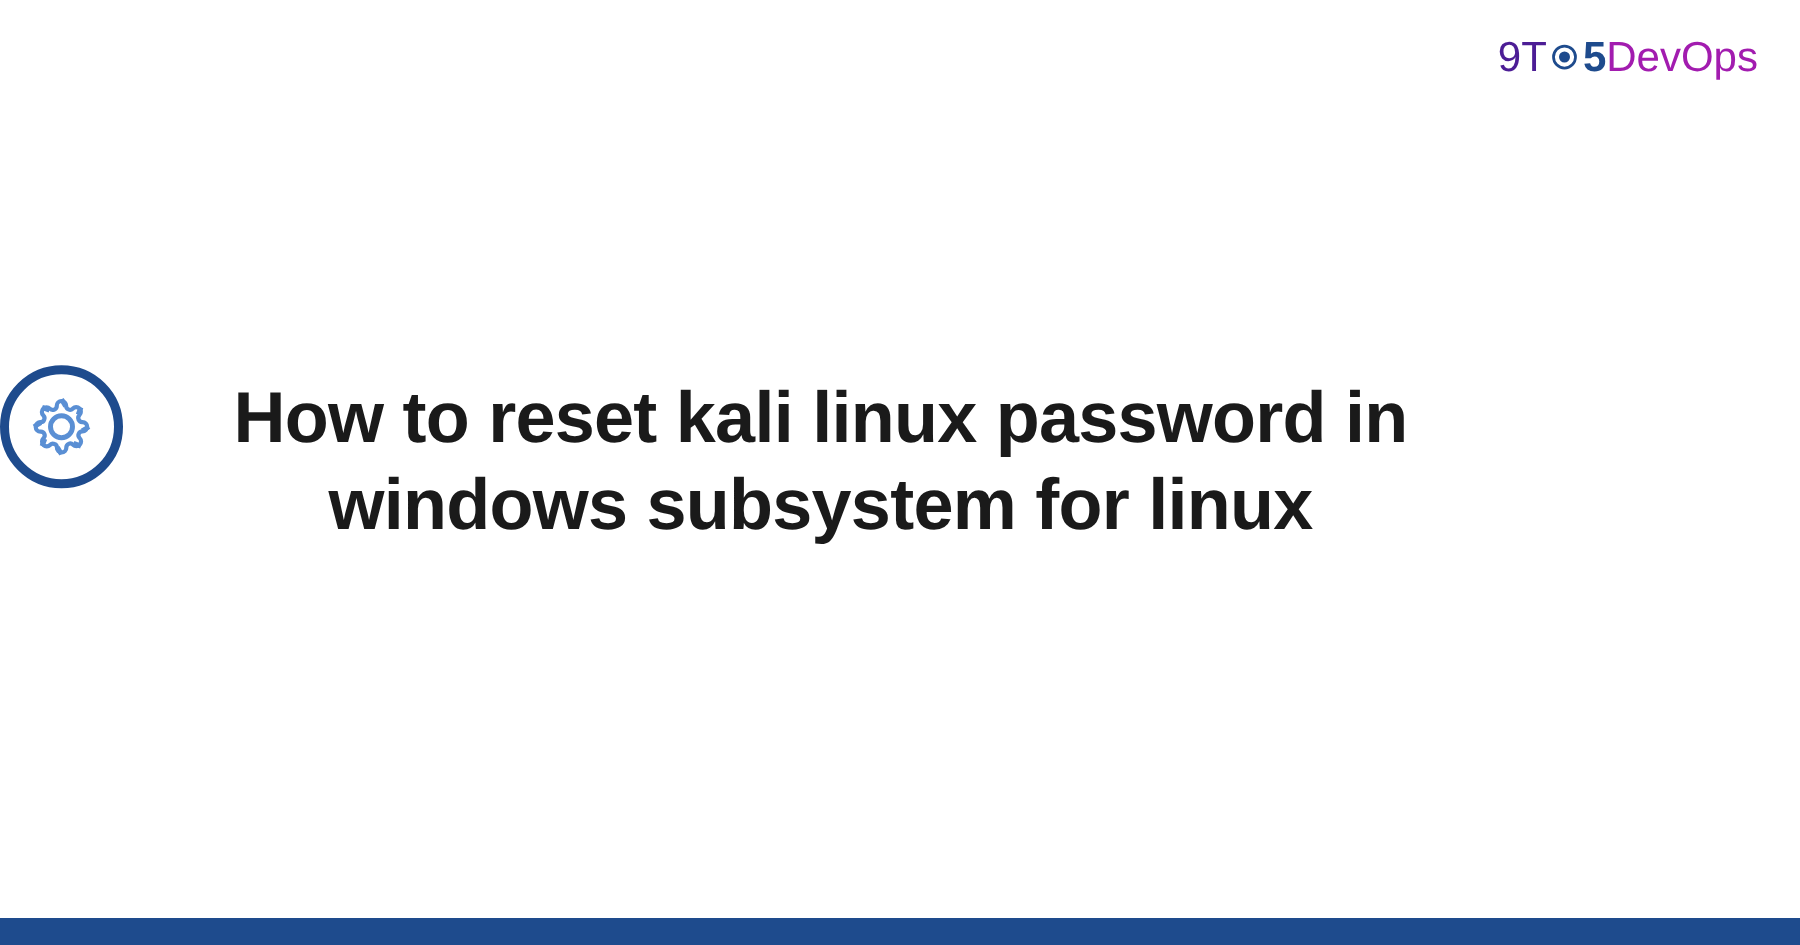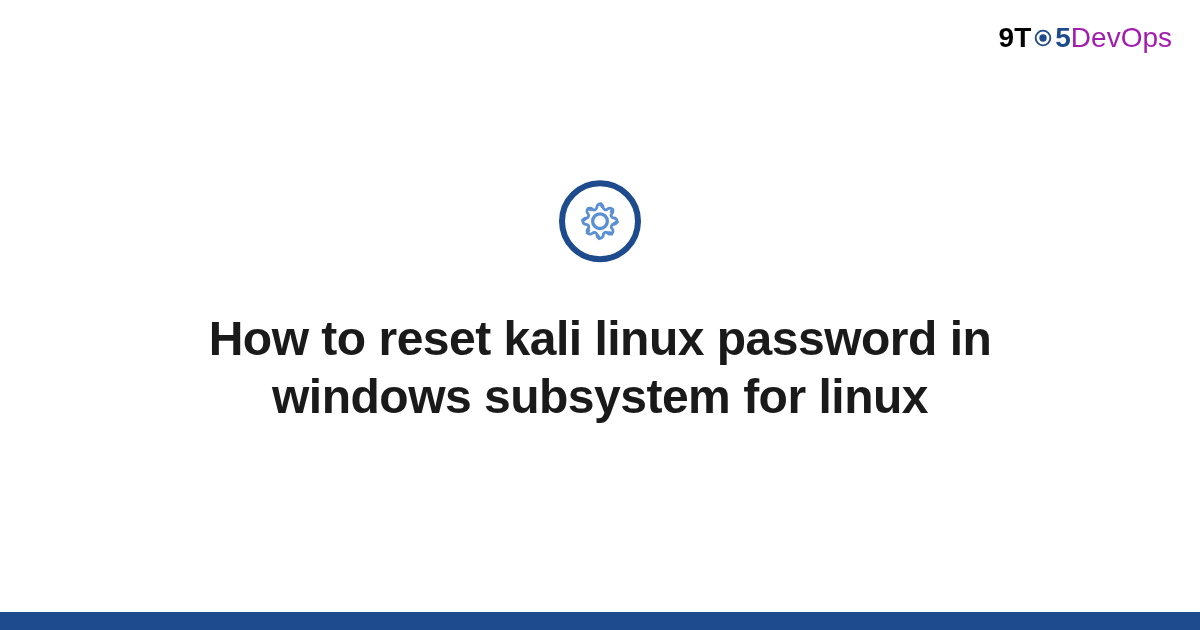--- a/index.html
+++ b/index.html
@@ -18,22 +18,22 @@
     .logo-container {
       position: absolute;
       top: 22px;
       right: 28px;
       display: flex;
       align-items: center;
       font-size: 28px;
       font-weight: 500;
     }
     .logo-9t {
-      color: #000000;
-      font-weight: 700;
+      color: #4c1d95;
+      font-weight: 400;
     }
     .logo-gear-inline {
       display: inline-flex;
       align-items: center;
       justify-content: center;
       width: 22px;
       height: 22px;
       margin: 0 1px;
       vertical-align: middle;
     }
@@ -45,21 +45,21 @@
       color: #a21caf;
       font-weight: 400;
     }
     .center-content {
       position: absolute;
       top: 50%;
       left: 50%;
       transform: translate(-50%, -55%);
       width: 100%;
       display: flex;
-      flex-direction: column;
+      flex-direction: row;
       align-items: center;
       text-align: center;
     }
     .icon-circle {
       width: 82px;
       height: 82px;
       border: 6px solid #1e4b8d;
       border-radius: 50%;
       display: flex;
       align-items: center;

